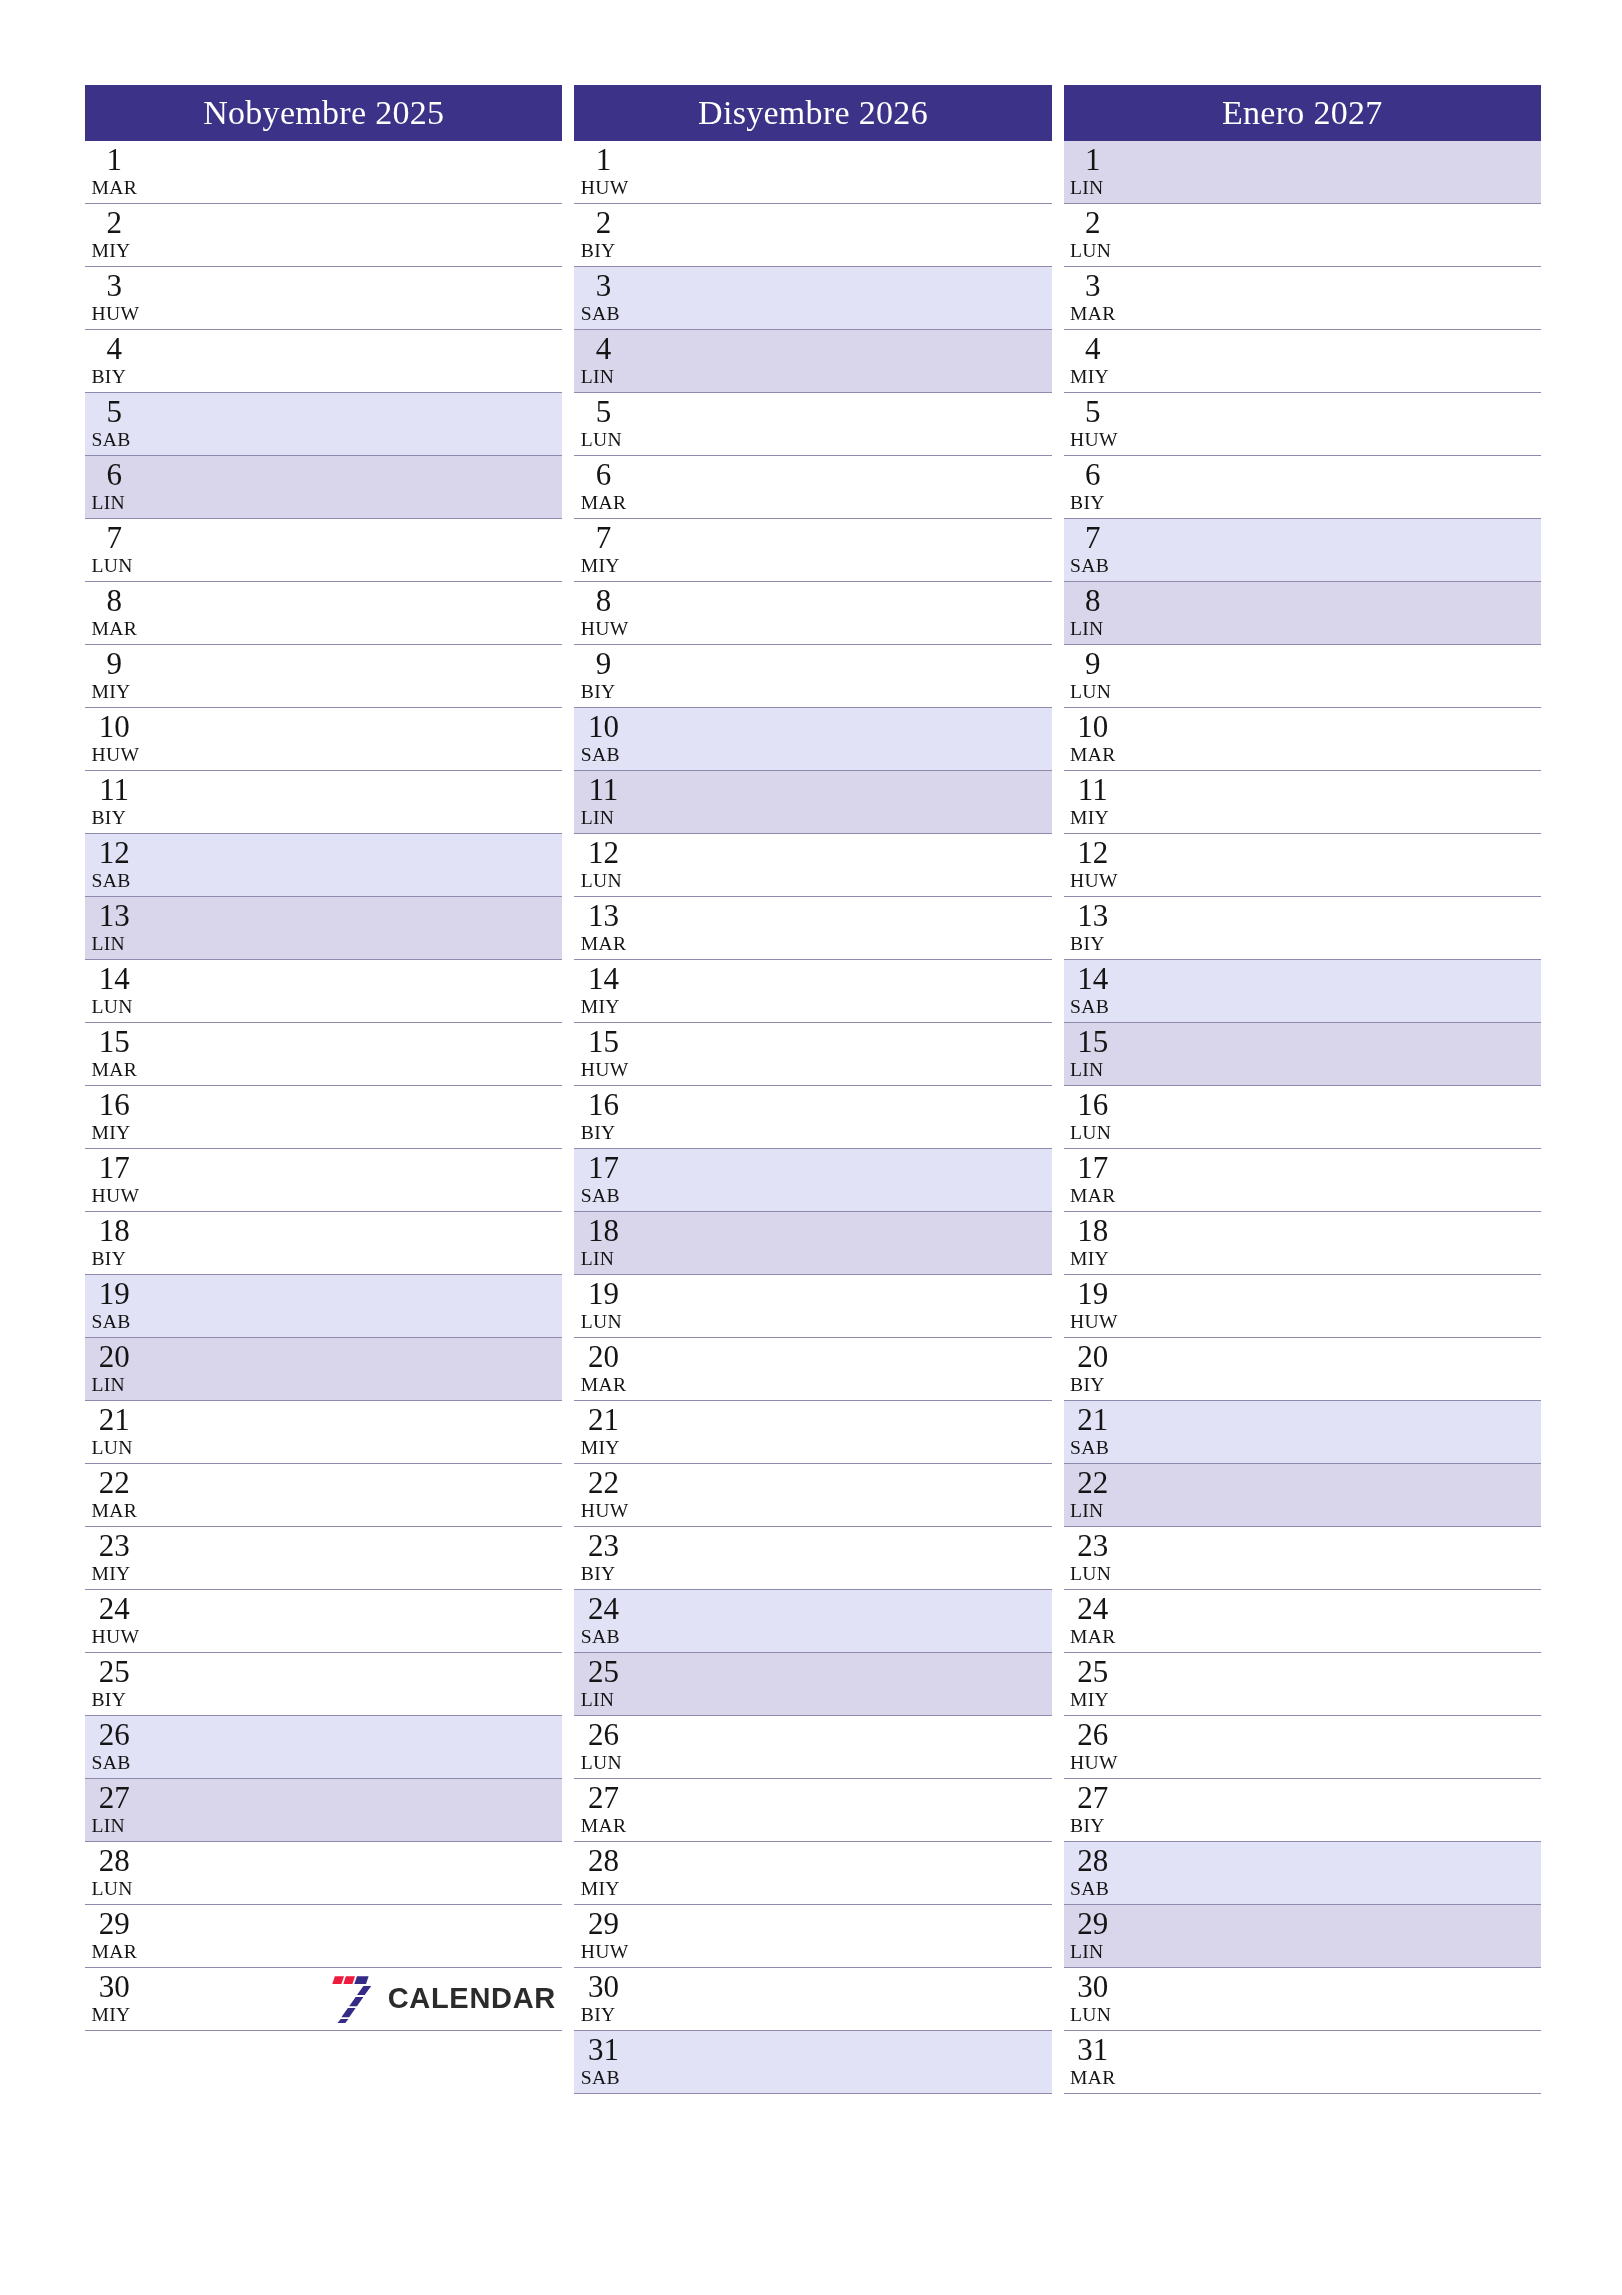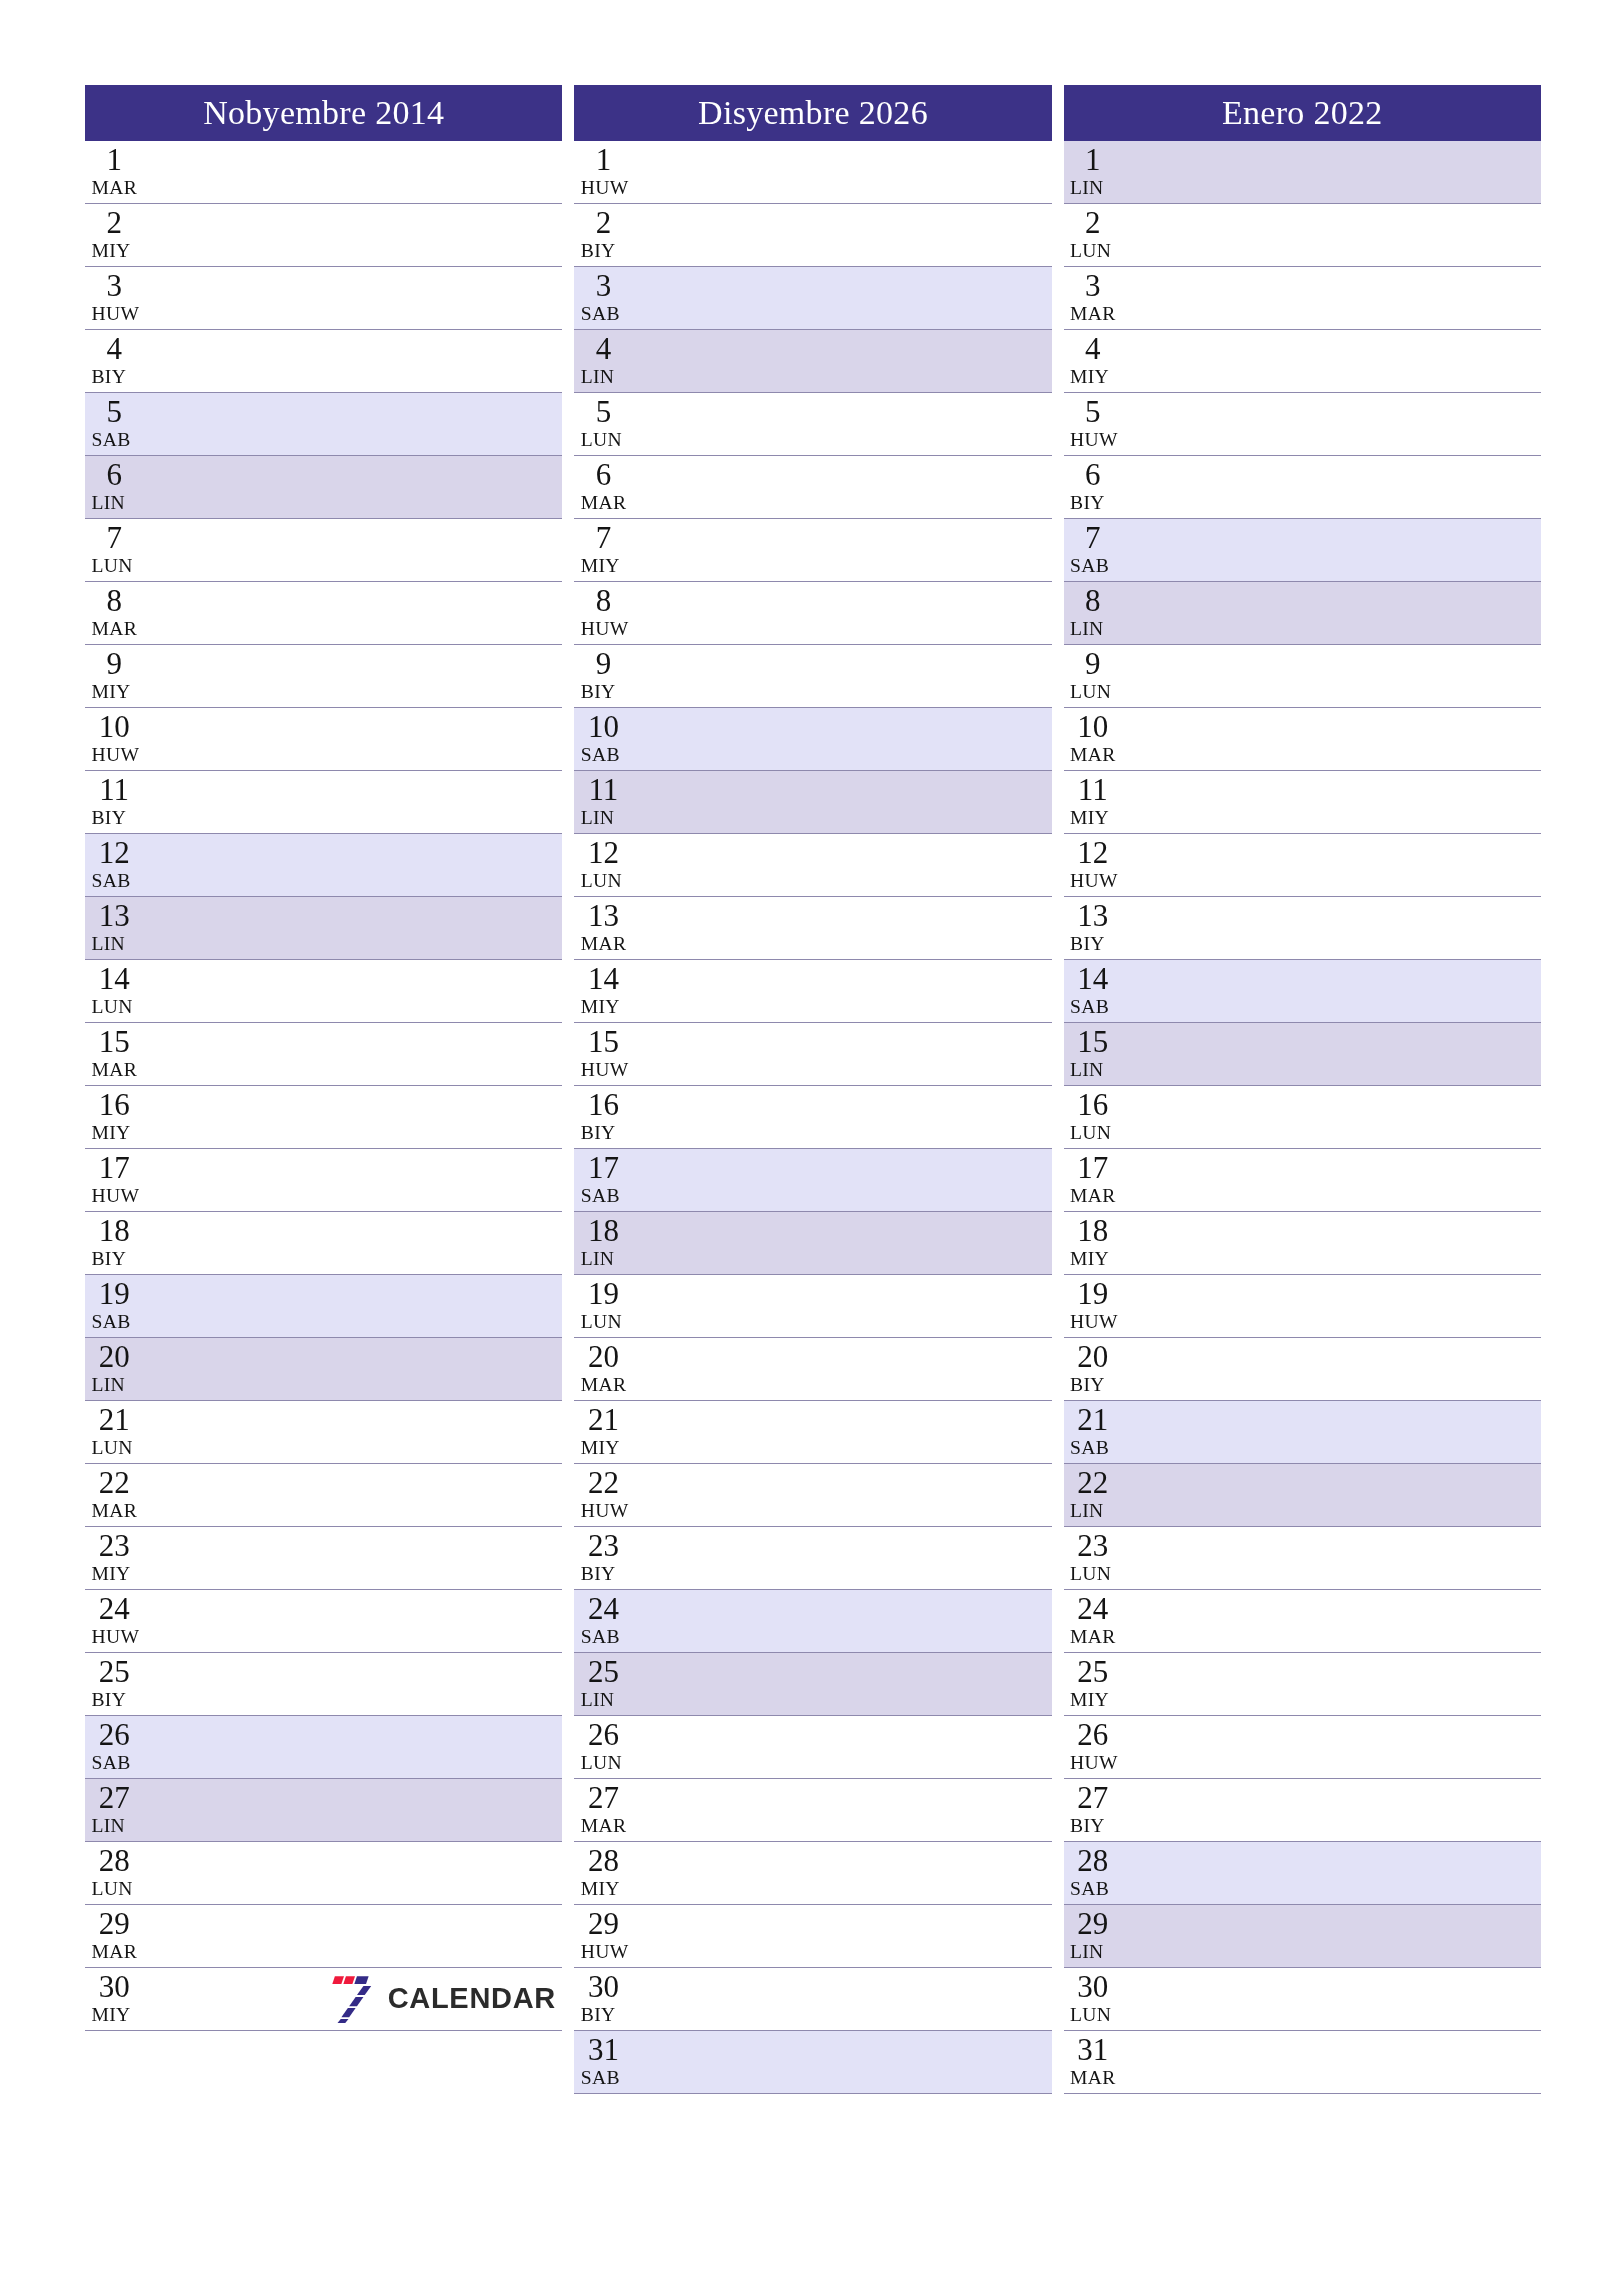--- a/index.html
+++ b/index.html
@@ -112,21 +112,21 @@
     color: #2b2b2b;
     line-height: 1;
   }
 </style>
 </head>
 <body>
 
 <div class="page">
   <div class="columns" id="columns">
       <div class="month-col">
-        <div class="month-header" style="background: rgb(60, 50, 135); color: rgb(255, 255, 255);">Nobyembre 2014</div>
+        <div class="month-header" style="background: rgb(60, 50, 135); color: rgb(255, 255, 255);">Nobyembre 2025</div>
         <div class="days">
           <div class="day-row" style="border-bottom-color: rgb(142, 137, 173);">
             <div class="day-num" style="color: rgb(20, 20, 20);">1</div>
             <div class="day-abbr" style="color: rgb(20, 20, 20);">MAR</div>
           </div>
           <div class="day-row" style="border-bottom-color: rgb(142, 137, 173);">
             <div class="day-num" style="color: rgb(20, 20, 20);">2</div>
             <div class="day-abbr" style="color: rgb(20, 20, 20);">MIY</div>
           </div>
           <div class="day-row" style="border-bottom-color: rgb(142, 137, 173);">
@@ -380,21 +380,21 @@
             <div class="day-num" style="color: rgb(20, 20, 20);">30</div>
             <div class="day-abbr" style="color: rgb(20, 20, 20);">BIY</div>
           </div>
           <div class="day-row sat" style="border-bottom-color: rgb(142, 137, 173); background: rgb(226, 226, 247);">
             <div class="day-num" style="color: rgb(20, 20, 20);">31</div>
             <div class="day-abbr" style="color: rgb(20, 20, 20);">SAB</div>
           </div>
         </div>
       </div>
       <div class="month-col">
-        <div class="month-header" style="background: rgb(60, 50, 135); color: rgb(255, 255, 255);">Enero 2022</div>
+        <div class="month-header" style="background: rgb(60, 50, 135); color: rgb(255, 255, 255);">Enero 2027</div>
         <div class="days">
           <div class="day-row sun" style="border-bottom-color: rgb(142, 137, 173); background: rgb(217, 213, 234);">
             <div class="day-num" style="color: rgb(20, 20, 20);">1</div>
             <div class="day-abbr" style="color: rgb(20, 20, 20);">LIN</div>
           </div>
           <div class="day-row" style="border-bottom-color: rgb(142, 137, 173);">
             <div class="day-num" style="color: rgb(20, 20, 20);">2</div>
             <div class="day-abbr" style="color: rgb(20, 20, 20);">LUN</div>
           </div>
           <div class="day-row" style="border-bottom-color: rgb(142, 137, 173);">

